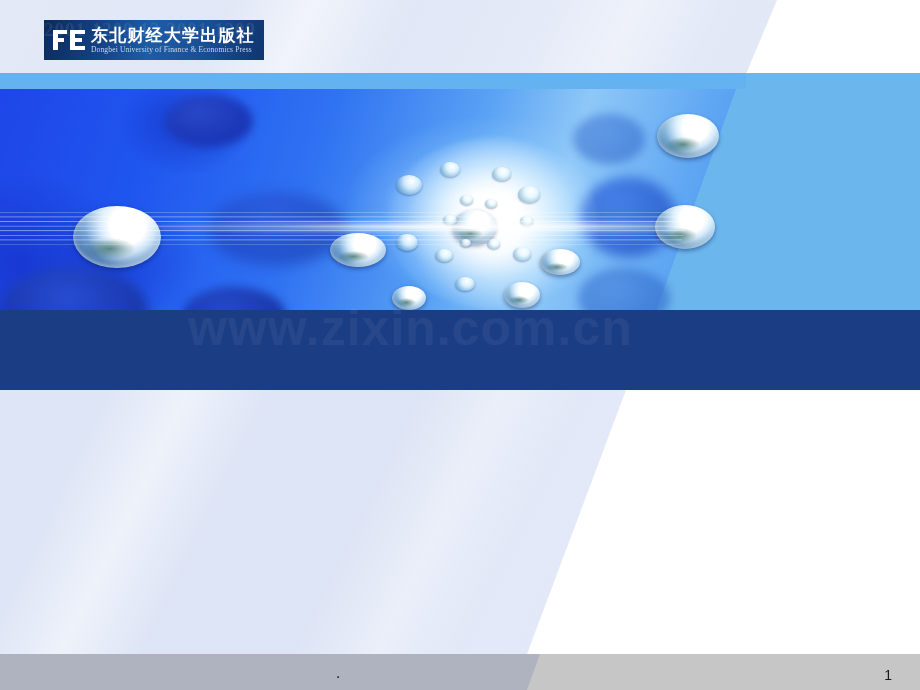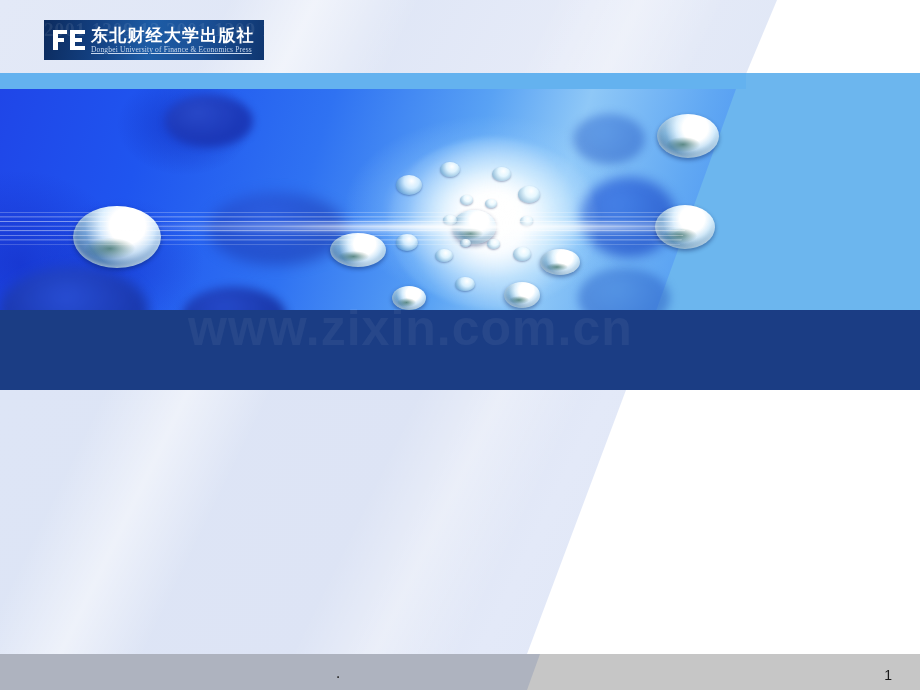--- a/index.html
+++ b/index.html
@@ -127,21 +127,20 @@
     line-height: 19px;
     white-space: nowrap;
   }
   .logo-en {
     color: #c8d8ee;
     font-family: "Liberation Serif", serif;
     font-size: 7.5px;
     letter-spacing: .15px;
     line-height: 9px;
     white-space: nowrap;
-    text-decoration: underline;
   }
 
   
   .banner {
     position: absolute;
     left: 0; top: 89px;
     width: 920px; height: 222px;
     overflow: hidden;
     background: #6cb6ee;
   }

